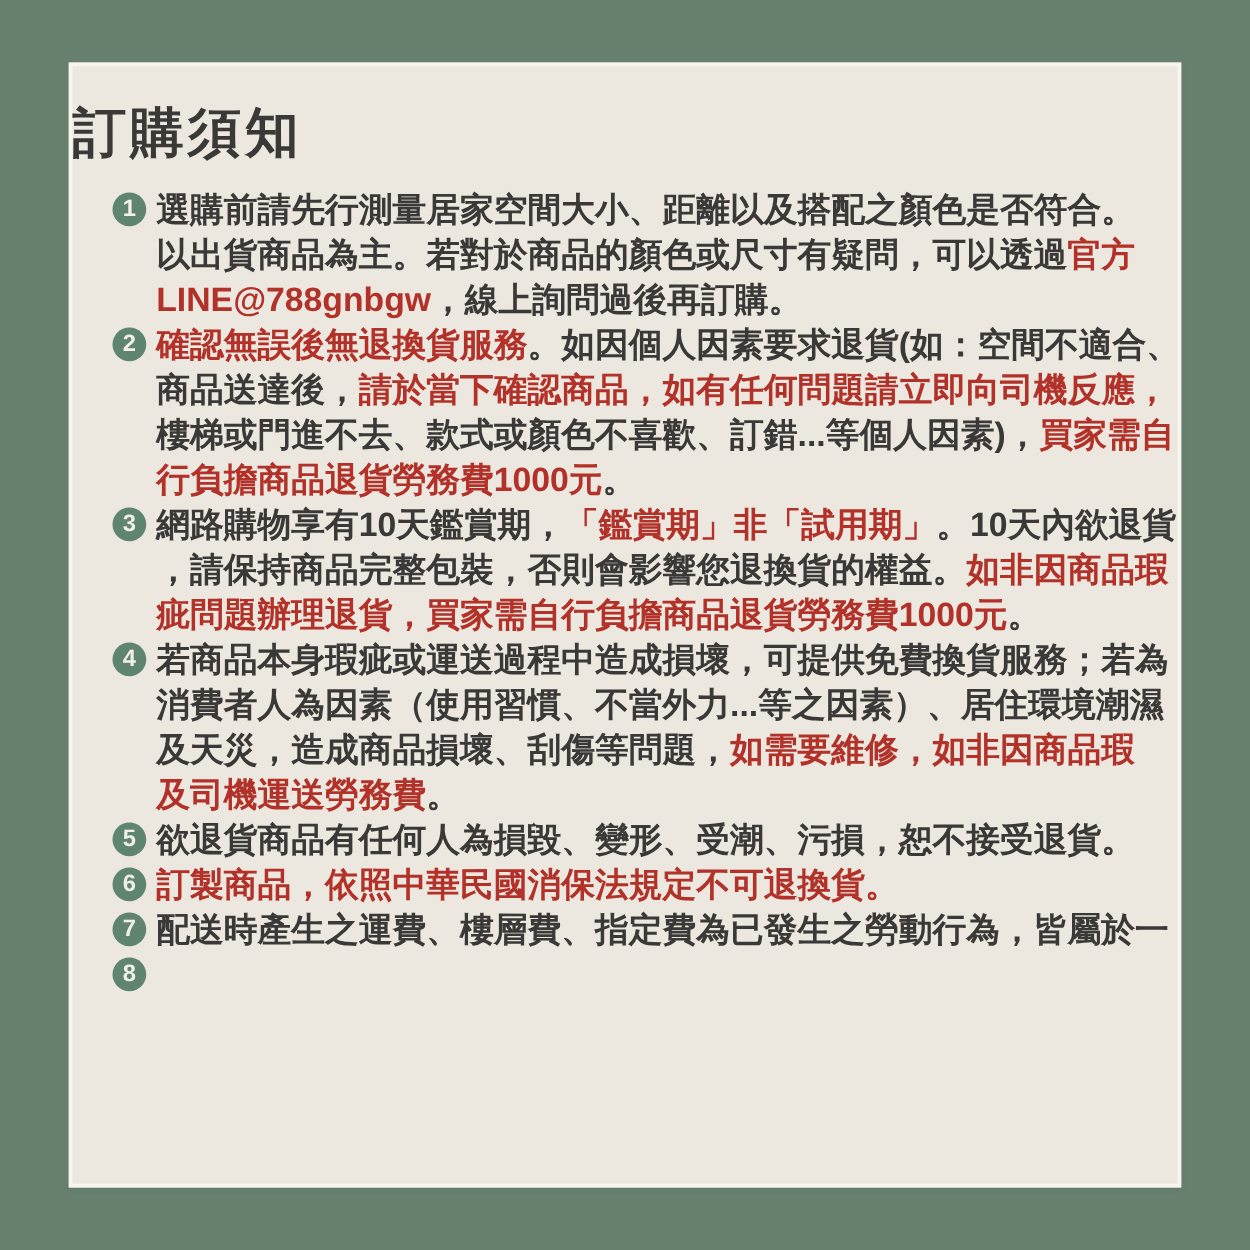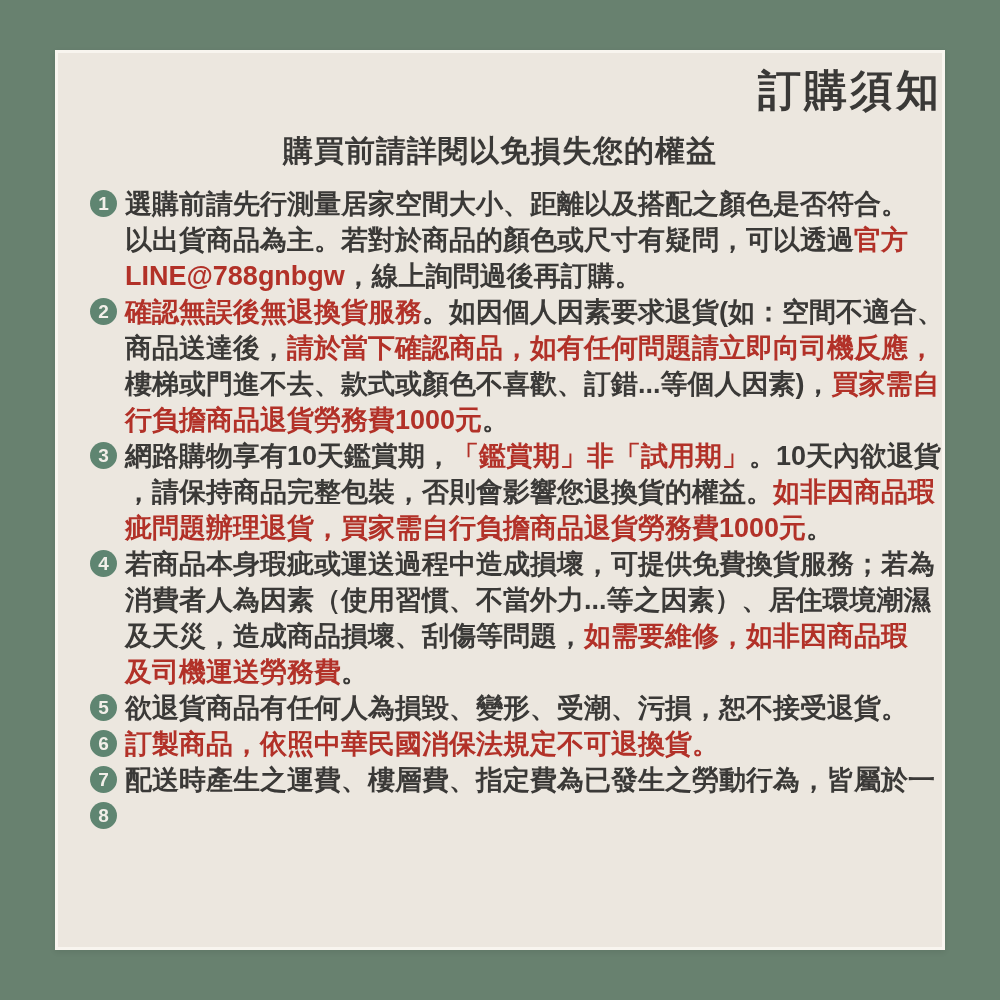--- a/index.html
+++ b/index.html
@@ -21,27 +21,28 @@
   }
   .card{
     position:absolute;
     left:55px;top:50px;
     width:890px;height:900px;
     background:var(--cream);
     border:3px solid var(--card-border);
     box-shadow:0 2px 6px rgba(0,0,0,0.08);
   }
   .title{
-    text-align:right;
-    margin-top:12px;
+    text-align:left;
+    margin-top:32px;
     font-size:43px;
     line-height:50px;
     font-weight:bold;
     letter-spacing:3px;
     color:var(--dark);
+    font-family:Liberation Mono, monospace;
   }
   .subtitle{
     text-align:center;
     margin-top:16px;
     font-size:30px;
     line-height:40px;
     font-weight:bold;
     letter-spacing:1px;
     color:var(--dark);
   }
@@ -74,21 +75,20 @@
     color:var(--dark);
   }
   .line{white-space:nowrap;}
   .red{color:var(--red);}
 </style>
 </head>
 <body>
 
 <div class="card">
   <div class="title">訂購須知</div>
-  <div class="subtitle">購買前請詳閱以免損失您的權益</div>
   <div class="list">
       <div class="item">
         <div class="badge">1</div>
         <div class="text">
           <div class="line"><span>選購前請先行測量居家空間大小、距離以及搭配之顏色是否符合。</span></div>
           <div class="line"><span>以出貨商品為主。若對於商品的顏色或尺寸有疑問，可以透過</span><span class="red">官方</span></div>
           <div class="line"><span class="red">LINE@788gnbgw</span><span>，線上詢問過後再訂購。</span></div>
         </div>
       </div>
       <div class="item">

